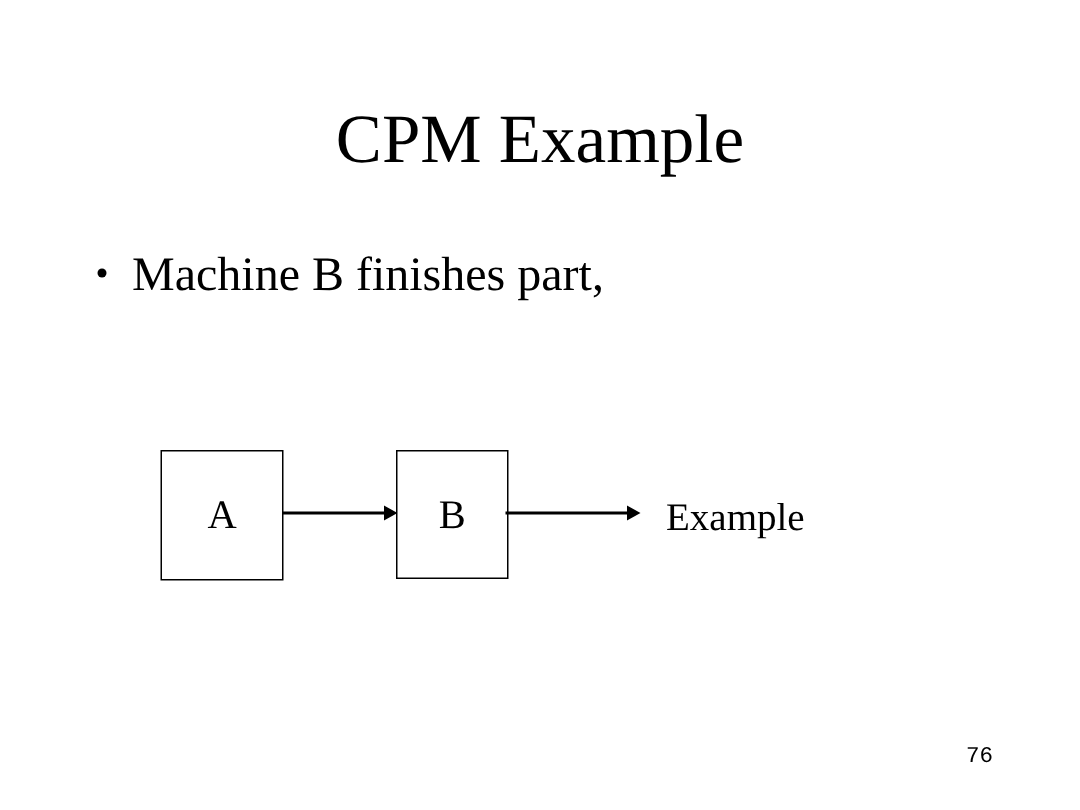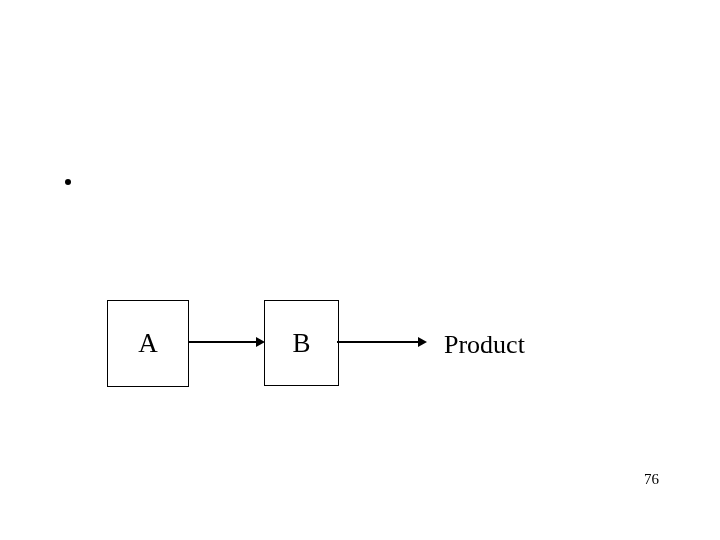--- a/index.html
+++ b/index.html
@@ -90,51 +90,54 @@
     position: absolute;
     left: 444px;
     top: 332px;
     font-size: 26px;
     line-height: 1;
     white-space: nowrap;
   }
   .page-number {
     position: absolute;
     left: 644px;
-    top: 472px;
+    top: 497px;
     font-size: 15px;
     line-height: 1;
+    font-family: Liberation Mono, monospace;
   }
 </style>
 </head>
 <body>
 
 <div class="slide">
 
+  <h1 class="slide-title">CPM Example</h1>
 
   <ul class="bullet-list">
     <li class="bullet-item">
       <span class="bullet-dot"></span>
+      <span>Machine B finishes part,</span>
     </li>
   </ul>
 
   <div class="diagram">
 
     <div class="node-box node-a">
       <span>A</span>
     </div>
 
     <div class="arrow-shaft shaft-1"></div>
     <div class="arrowhead head-1"></div>
 
     <div class="node-box node-b">
       <span>B</span>
     </div>
 
     <div class="arrow-shaft shaft-2"></div>
     <div class="arrowhead head-2"></div>
 
-    <div class="product-label">Product</div>
+    <div class="product-label">Example</div>
   </div>
 
   <div class="page-number">76</div>
 
 </div>
 
 </body></html>

